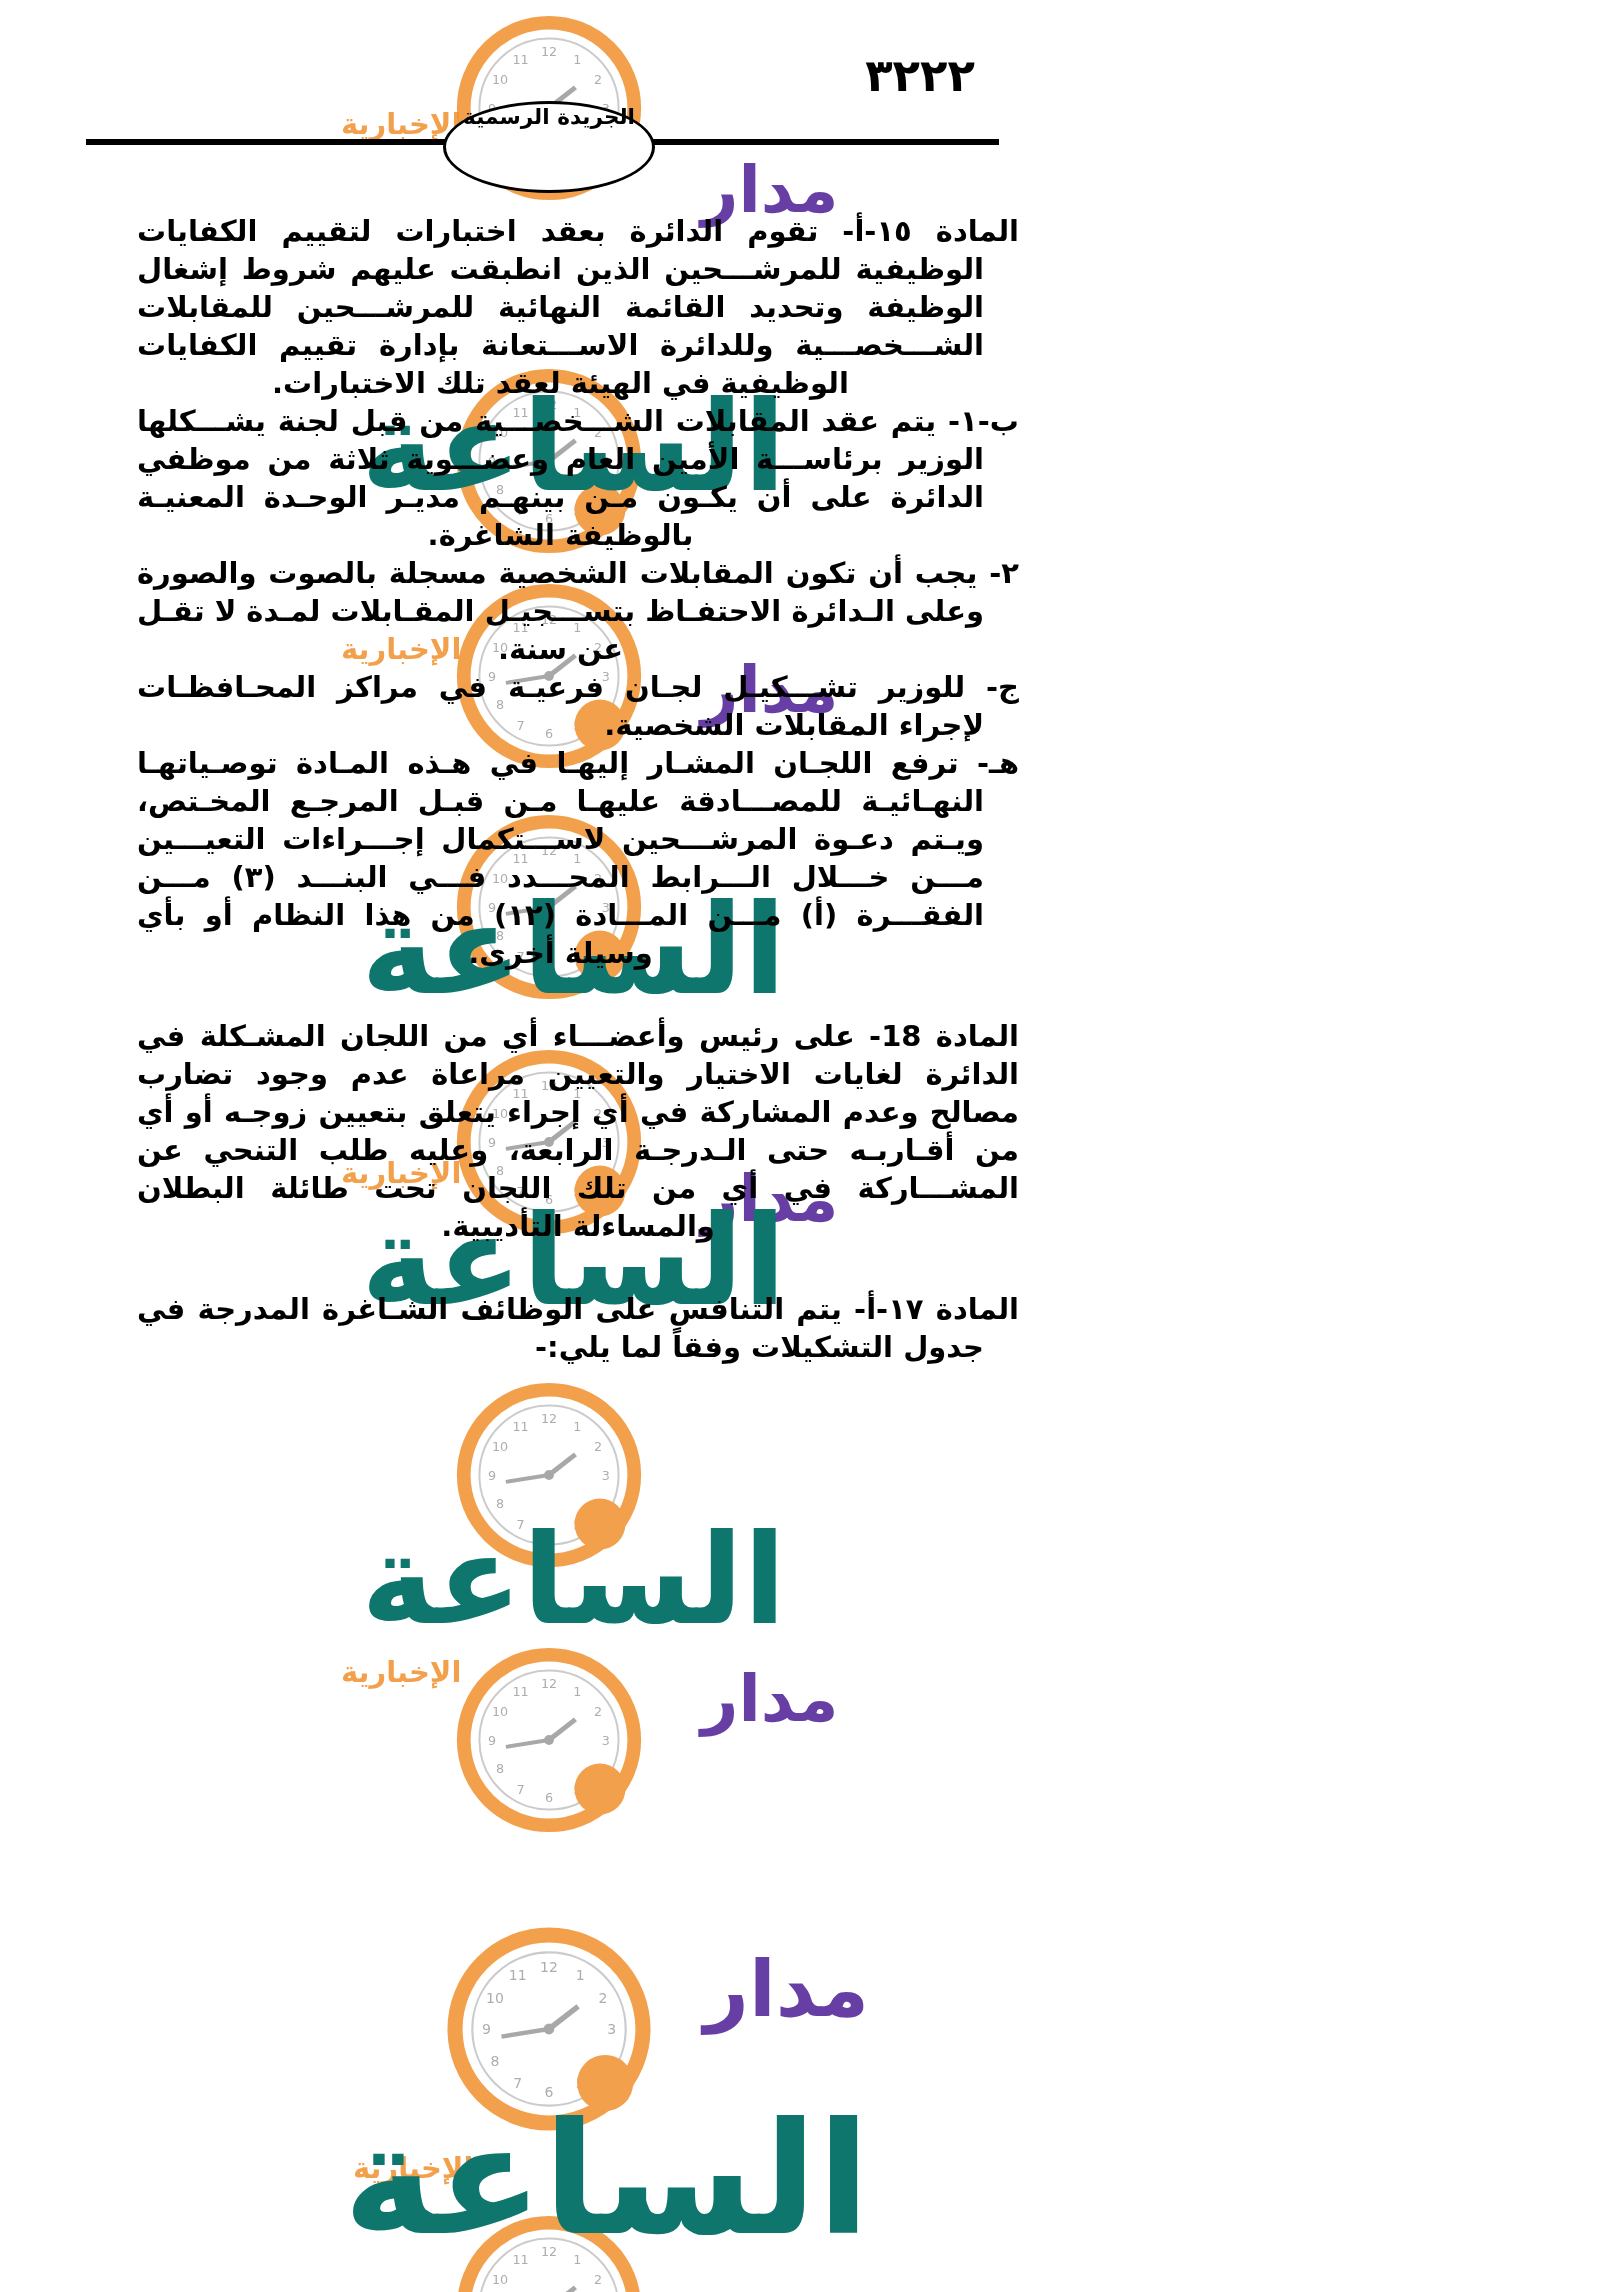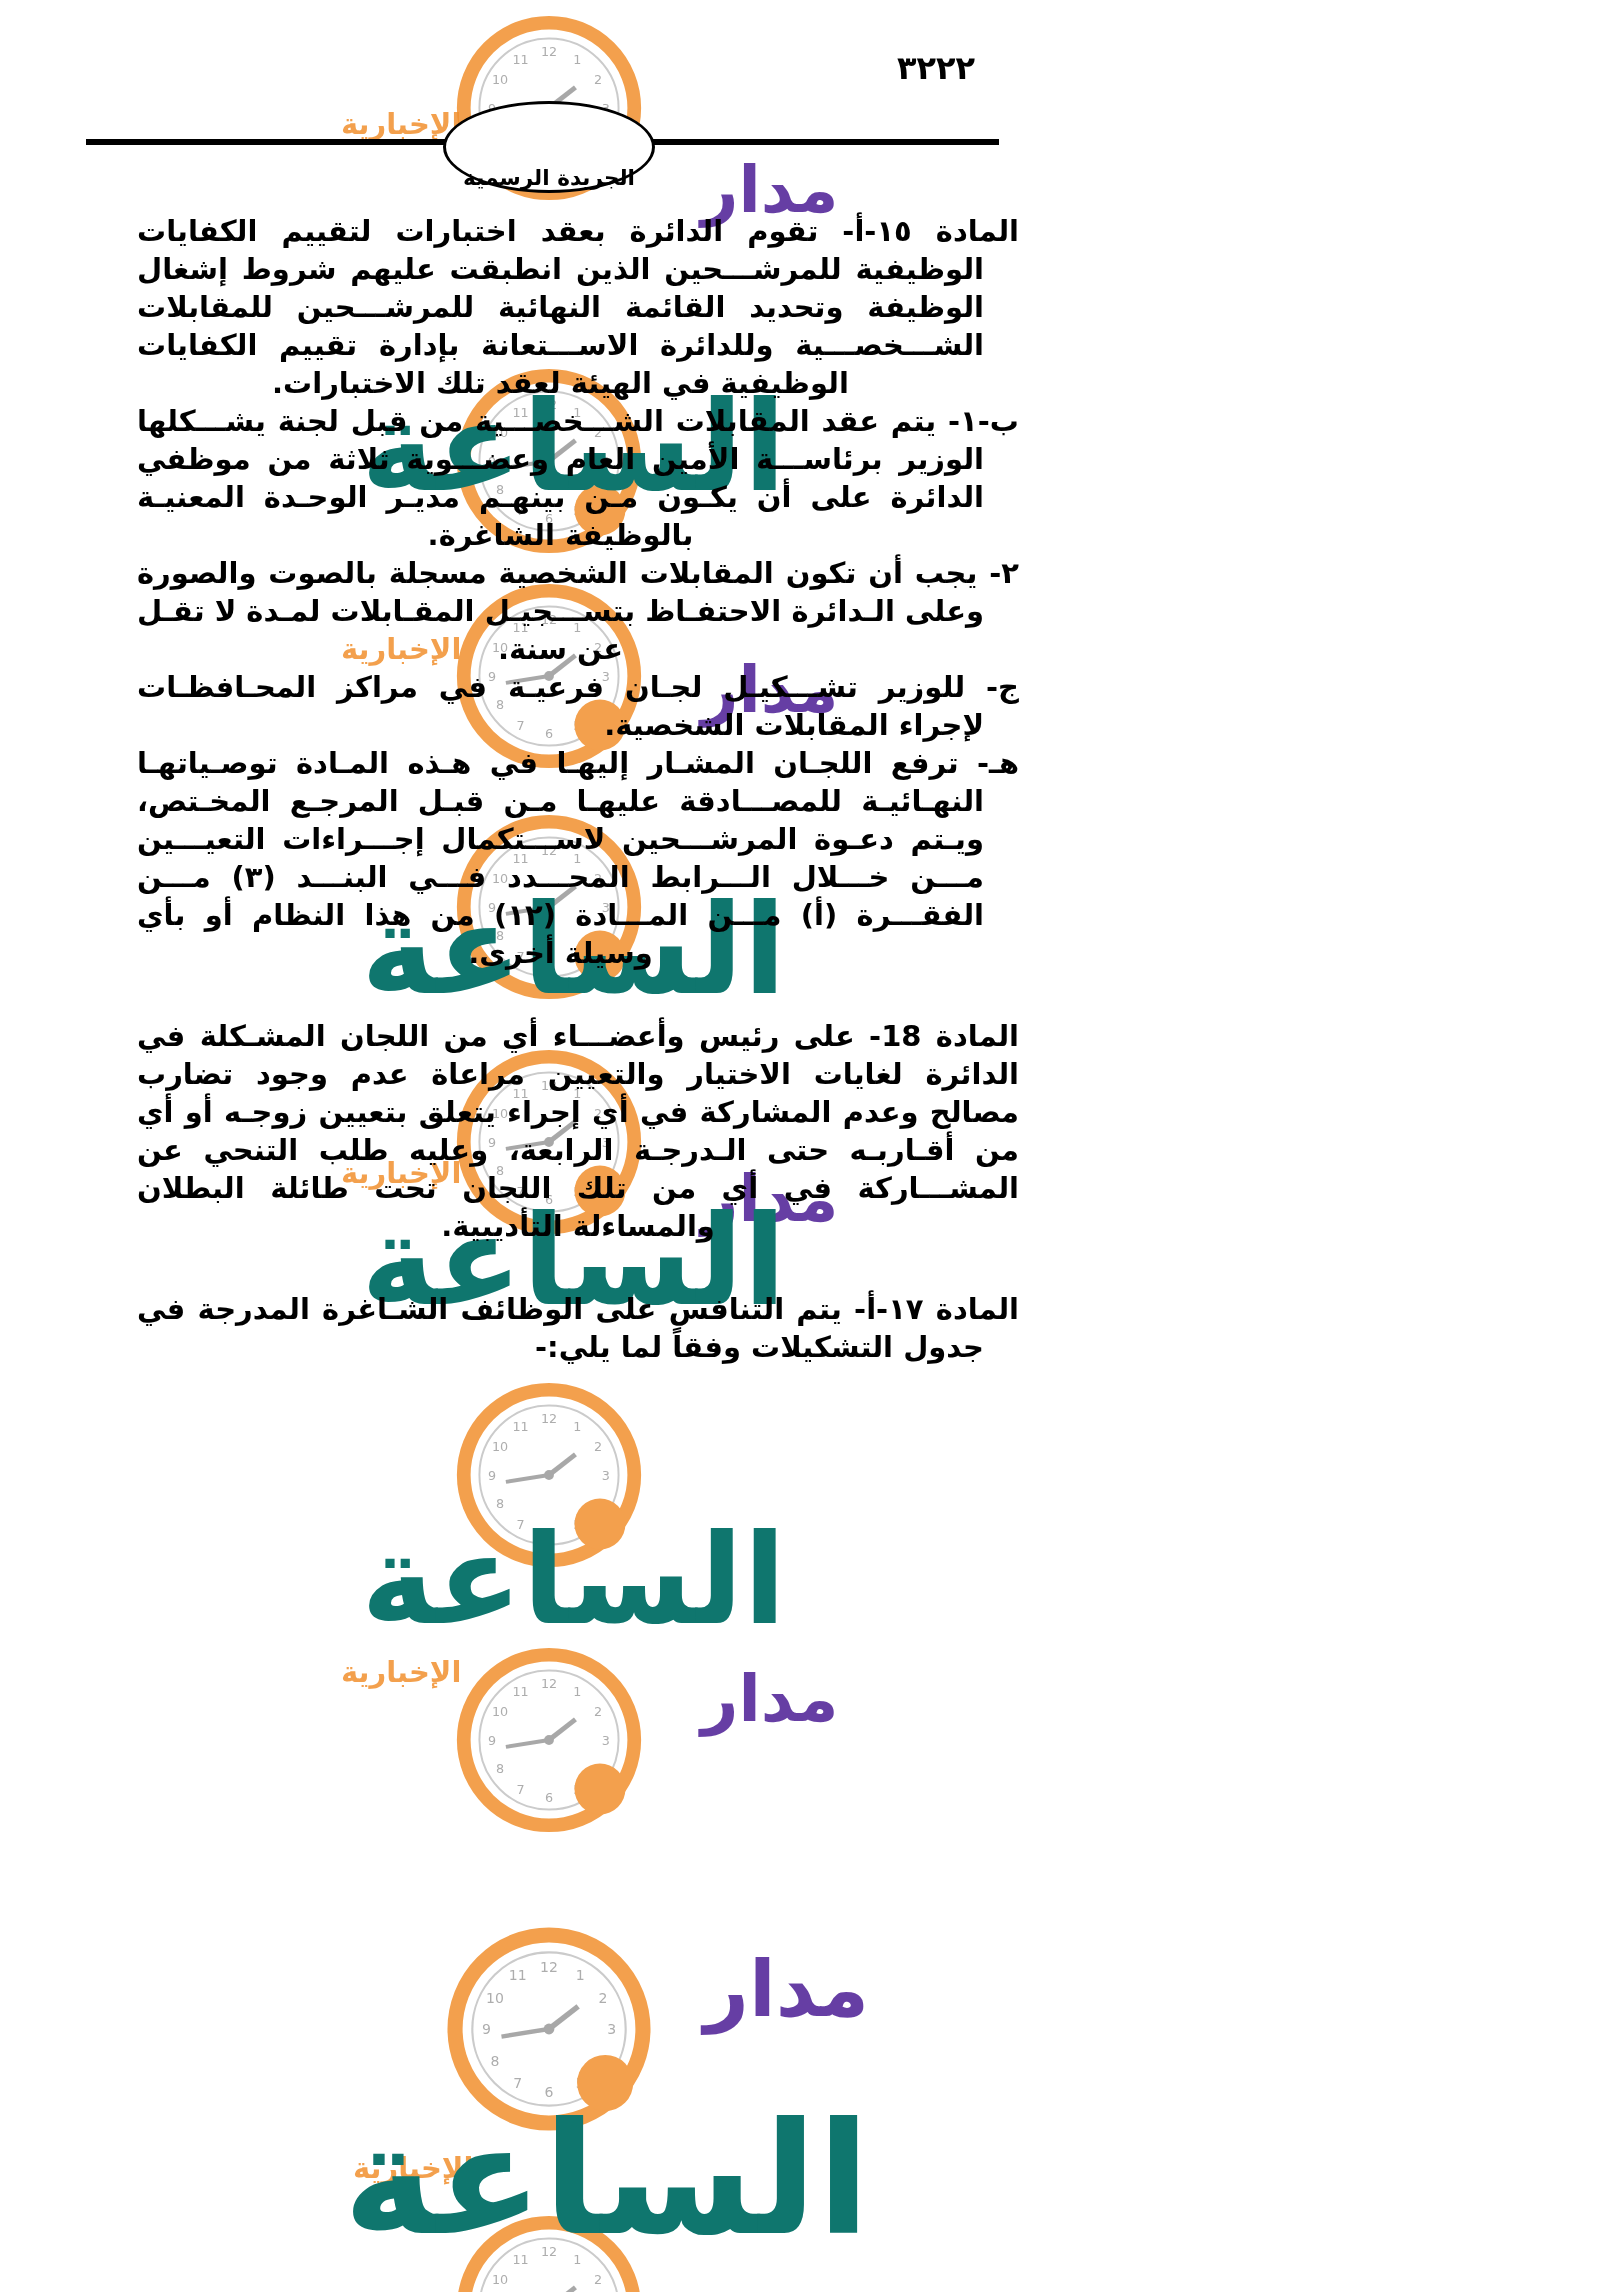--- a/index.html
+++ b/index.html
@@ -28,33 +28,33 @@
     position: absolute; color: #0f766e; font-weight: bold;
     font-size: 125px; direction: rtl; line-height: 1;
   }
   .wm-alsaa.big { font-size: 155px; }
 
   
   .content { position: absolute; inset: 0; z-index: 1; }
 
   .page-number {
     position: absolute; top: 49px; right: 646px;
-    font-size: 32px; font-weight: bold; letter-spacing: 11.8px;
+    font-size: 45px; font-weight: bold; letter-spacing: 11.8px;
     direction: rtl; color: #000;
   }
   .header-rule {
     position: absolute; top: 139px; left: 86px;
     width: 913px; height: 5.9px; background: #000;
   }
   .header-badge {
     position: absolute; top: 101px; left: 443px;
     width: 206px; height: 86px;
     border: 3.4px solid #000; border-radius: 50%;
     background: #fff;
-    display: flex; align-items: flex-end; justify-content: center;
+    display: flex; align-items: flex-start; justify-content: center;
     font-weight: bold; font-size: 21.6px; direction: rtl; color: #000;
   }
 
   .body-text {
     position: absolute; top: 212px; right: 602px; width: 882px;
     direction: rtl; color: #000;
     font-weight: bold; font-size: 29px; line-height: 38px;
   }
   .para { margin: 0; text-align: justify; }
   .hang     { padding-right: 35px;  text-indent: -35px; }

